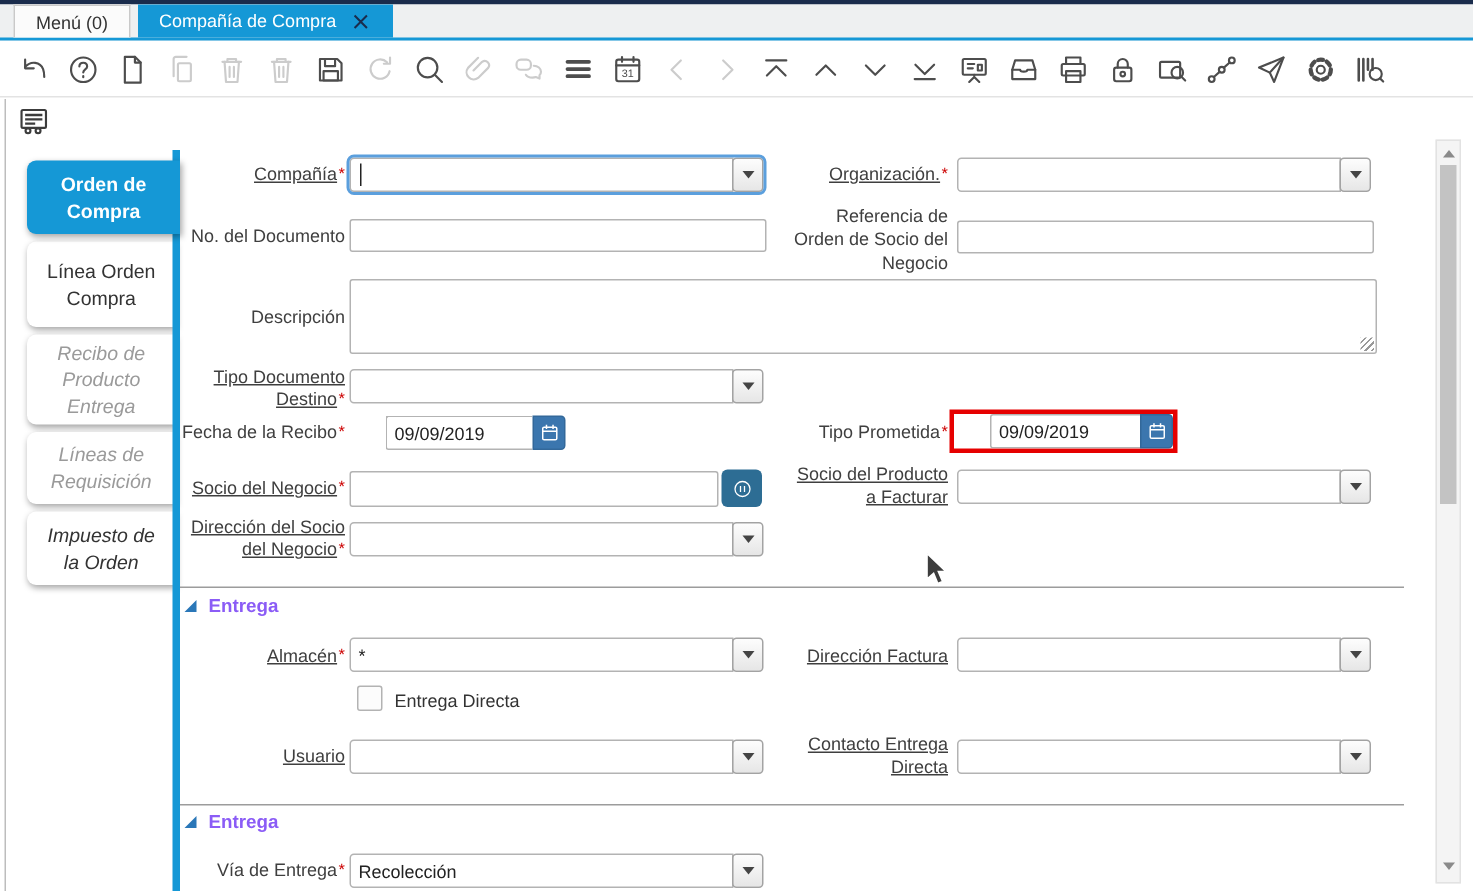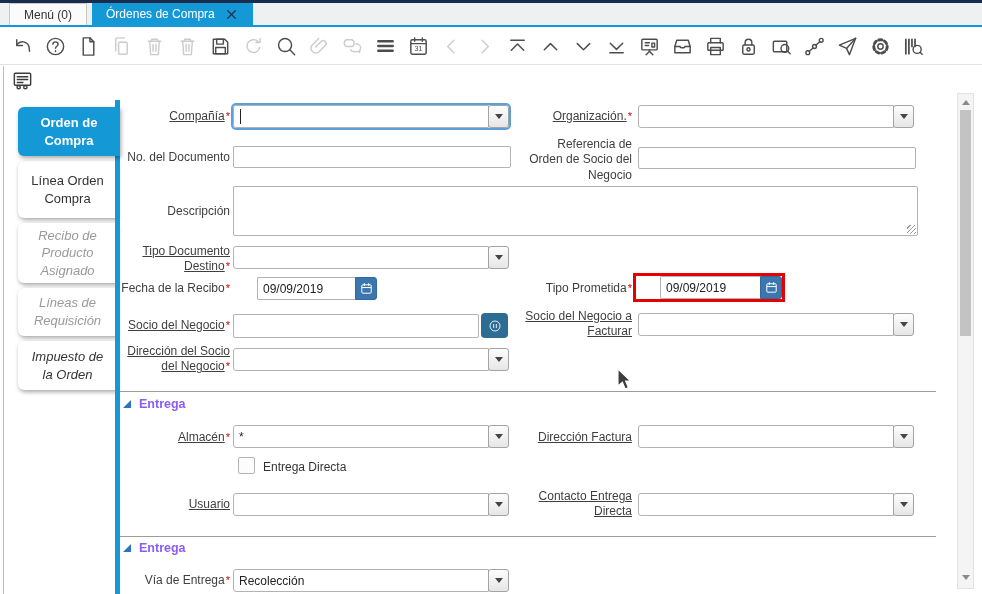--- a/index.html
+++ b/index.html
@@ -88,21 +88,21 @@
 
 <div id="app">
 
   <div class="topstrip"></div>
 
   <div class="tabbar">
     <div class="wtab inactive">
       <span>Menú (0)</span>
     </div>
     <div class="wtab active">
-      <span>Órdenes de Compra</span>
+      <span>Compañía de Compra</span>
       <span class="close-x">
         <svg viewBox="0 0 20 20">
             <path d="M4.5 4.5l11 11M15.5 4.5l-11 11"></path>
           </svg>
       </span>
     </div>
   </div>
 
   <div class="toolbar" id="toolbar">
       <div class="tool"><svg viewBox="0 0 24 24" fill="none" stroke="currentColor" stroke-width="1.5" stroke-linecap="round" stroke-linejoin="round">
@@ -235,21 +235,21 @@
       <path d="M6 8h12M6 11h12M6 14h7" stroke-width="1.6"></path>
       <circle cx="8" cy="19" r="1.7"></circle>
         <circle cx="15" cy="19" r="1.7"></circle>
     </svg>
   </div>
 
   <div class="side-stripe"></div>
   <div id="sidetabs">
       <div class="side-tab active" style="top: 107px; height: 49px;">Orden de Compra</div>
       <div class="side-tab" style="top: 161px; height: 57px;">Línea Orden Compra</div>
-      <div class="side-tab muted" style="top: 223px; height: 60px;">Recibo de Producto Asignado</div>
+      <div class="side-tab muted" style="top: 223px; height: 60px;">Recibo de Producto Entrega</div>
       <div class="side-tab muted" style="top: 288px; height: 48px;">Líneas de Requisición</div>
       <div class="side-tab italic" style="top: 341px; height: 49px;">Impuesto de la Orden</div>
     </div>
 
   <div class="lblL" style="top:109px">
     <span class="u">Compañía</span><span class="req">*</span>
   </div>
   <div class="combo focused" style="left:233px;top:105px;width:276px">
     <input value="" style="">
     <span class="caret"></span>
@@ -329,21 +329,21 @@
     <input class="txt" style="position: static; width: 246px; height: 24px;" value="">
     <div class="bpbtn">
       <svg viewBox="0 0 24 24">
           <circle cx="12" cy="12" r="7.5"></circle>
           <path d="M10 9v6M14 9v6"></path>
         </svg>
     </div>
   </div>
 
   <div class="lblR" style="top:309px">
-    <span class="u">Socio del Negocio a Facturar</span>
+    <span class="u">Socio del Producto a Facturar</span>
   </div>
   <div class="combo" style="left:638px;top:313px;width:276px">
     <input value="" style="">
     <div class="dd">
         <span class="tri"></span>
       </div>
   </div>
 
   <div class="lblL" style="top:344px">
     <span class="u">Dirección del Socio del Negocio</span><span class="req">*</span>

